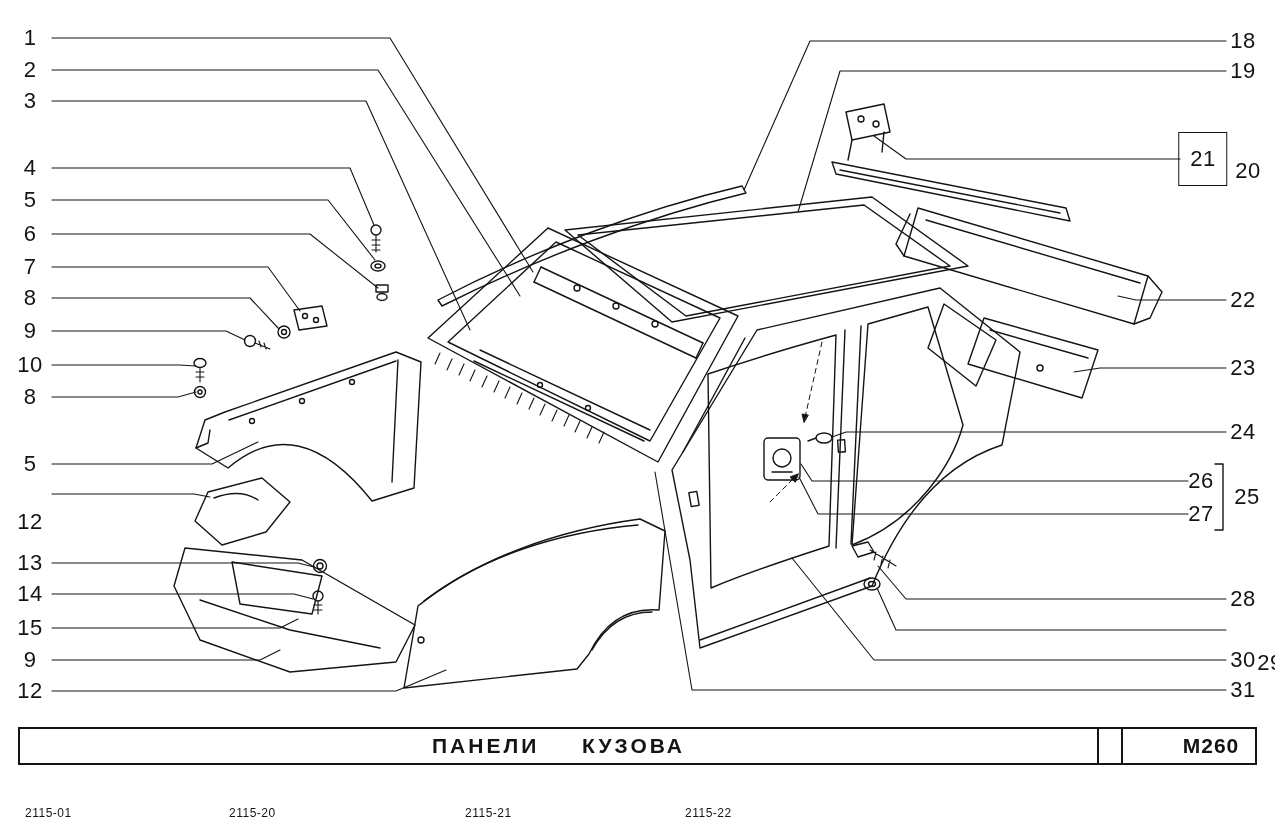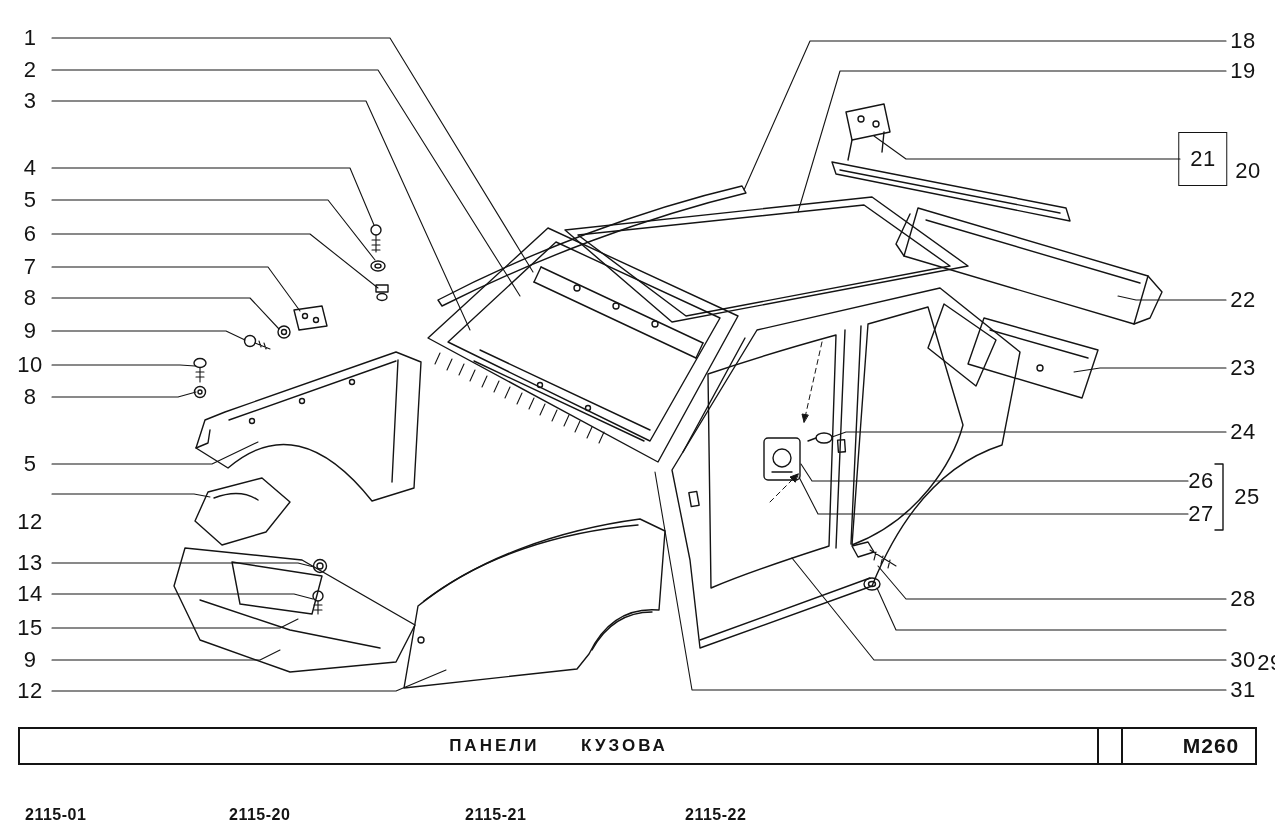--- a/index.html
+++ b/index.html
@@ -39,37 +39,37 @@
     border: 2px solid #141414;
     background: #ffffff;
   }
   .title-cell {
     flex: 1;
     display: flex;
     align-items: center;
     justify-content: center;
     border-right: 2px solid #141414;
     font-weight: bold;
-    font-size: 17px;
+    font-size: 21px;
     letter-spacing: 3px;
     word-spacing: 34px;
   }
   .spacer-cell { width: 24px; border-right: 2px solid #141414; }
   .code-cell {
     width: 132px;
     display: flex;
     align-items: center;
     justify-content: center;
     font-weight: bold;
     font-size: 21px;
     letter-spacing: 1px;
     padding-left: 44px;
   }
   .models-row { position: absolute; left: 0; top: 800px; width: 100%; height: 32px; }
-  .model-code { position: absolute; top: 6px; font-weight: bold; font-size: 16px; letter-spacing: 0.5px; }
+  .model-code { position: absolute; top: 6px; font-weight: normal; font-size: 12px; letter-spacing: 0.5px; }
 </style>
 </head>
 <body>
 
 <div class="page">
 
   <div class="drawing-area">
     <svg width="1275" height="835" viewBox="0 0 1275 835">
       <g fill="none" stroke="#141414" stroke-width="1.4" stroke-linejoin="round" stroke-linecap="round">
 

